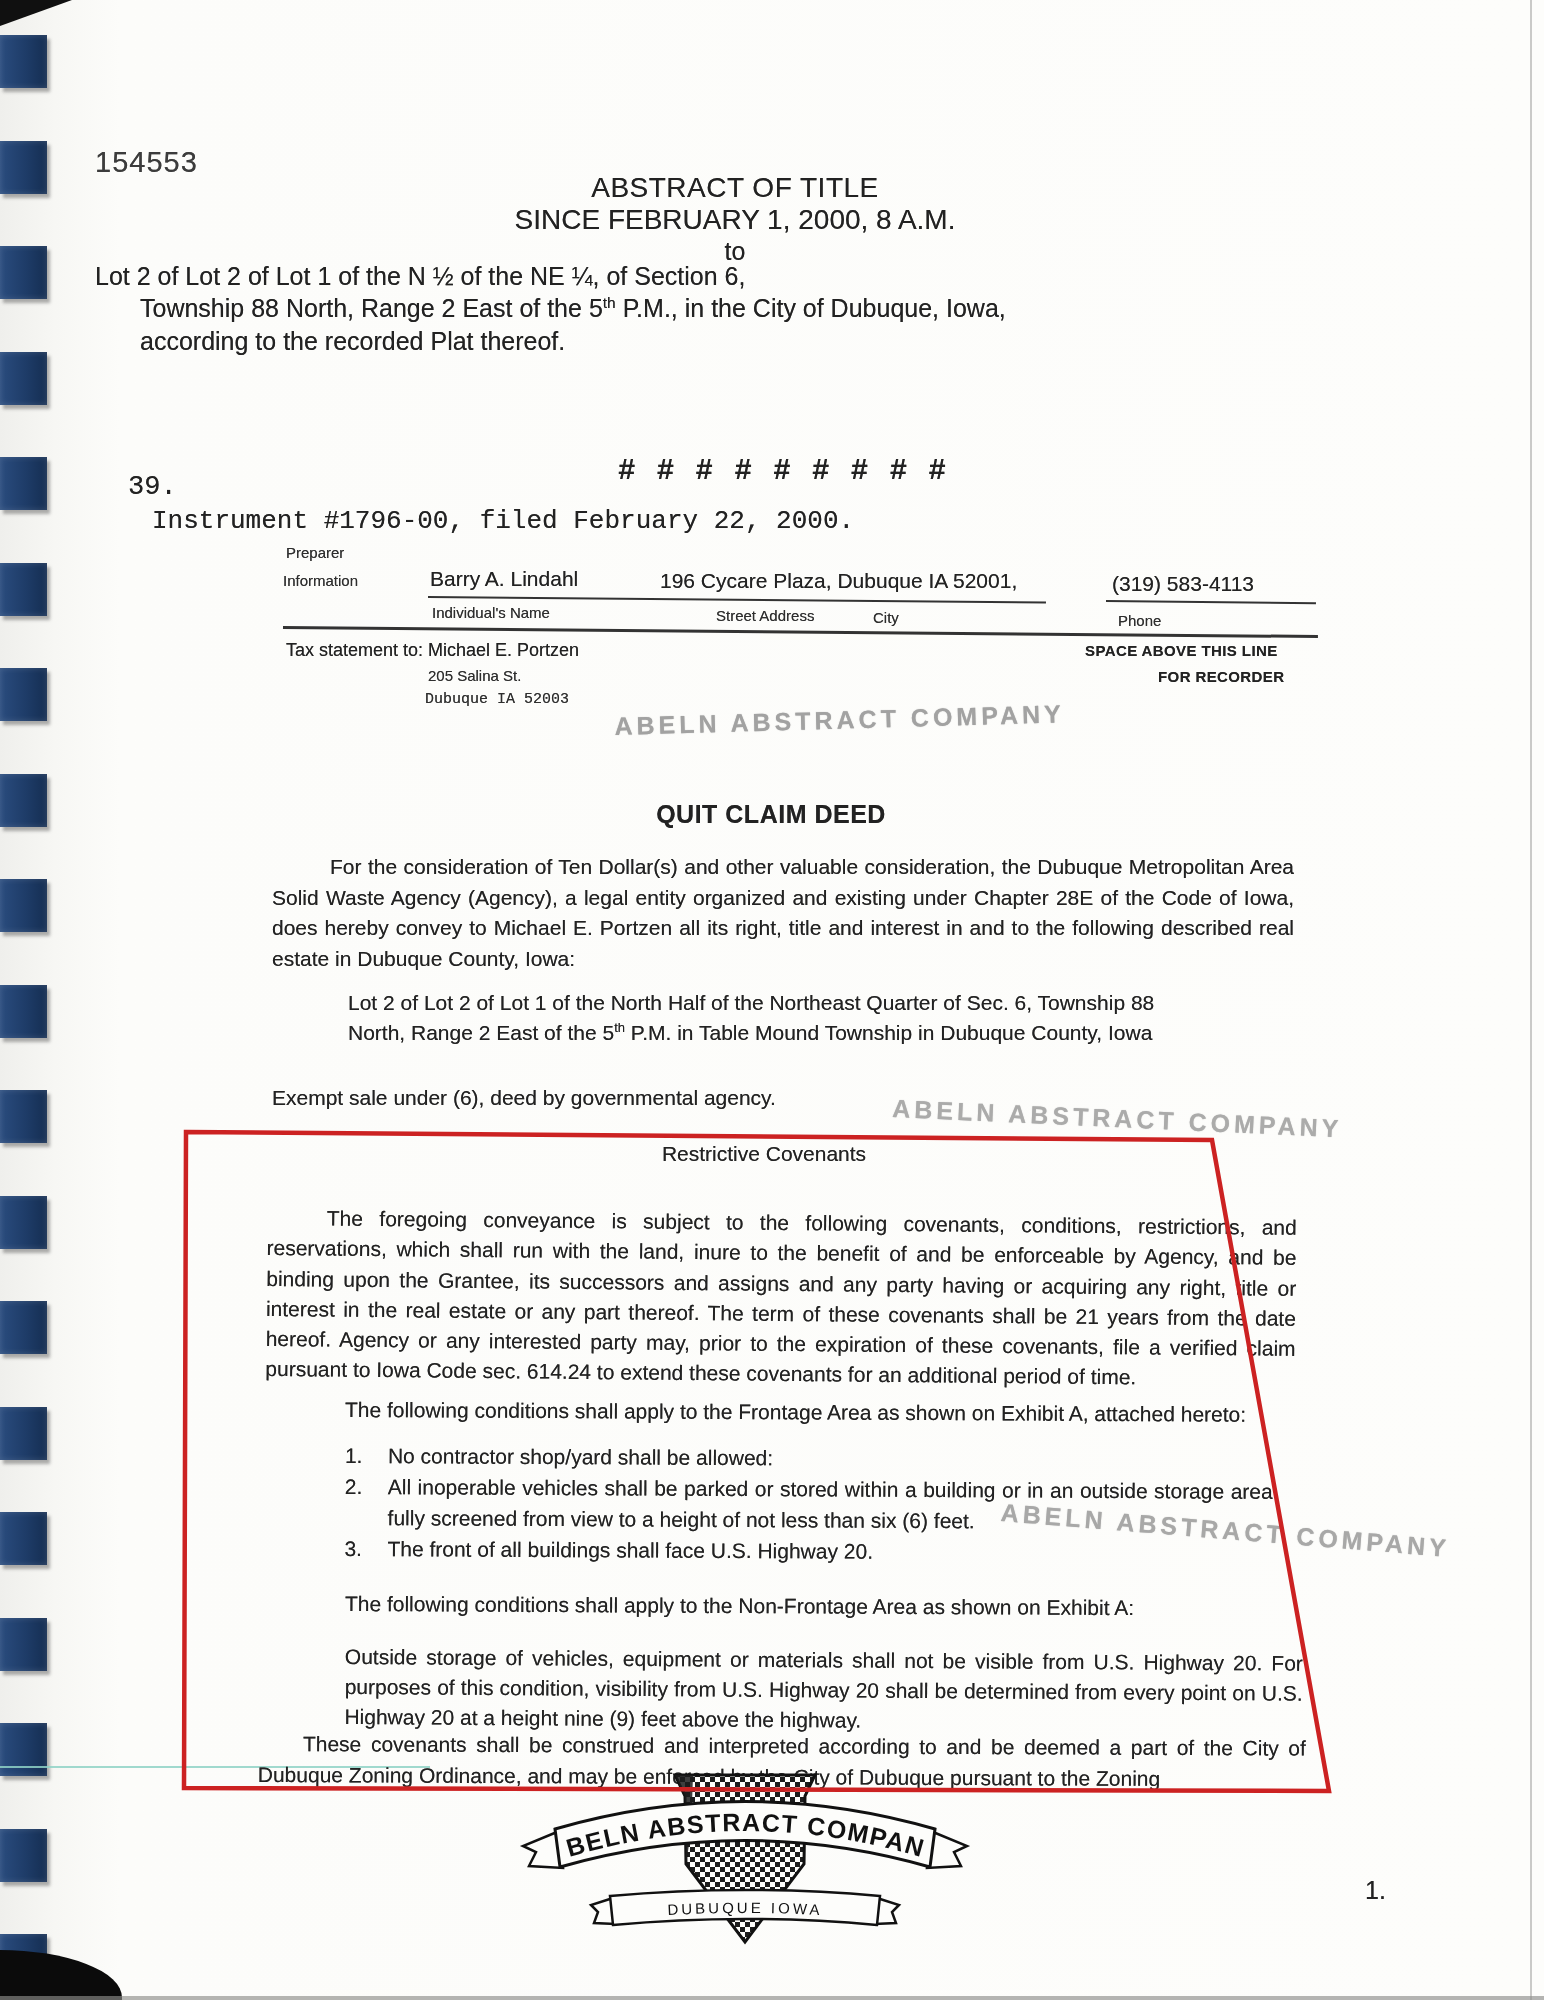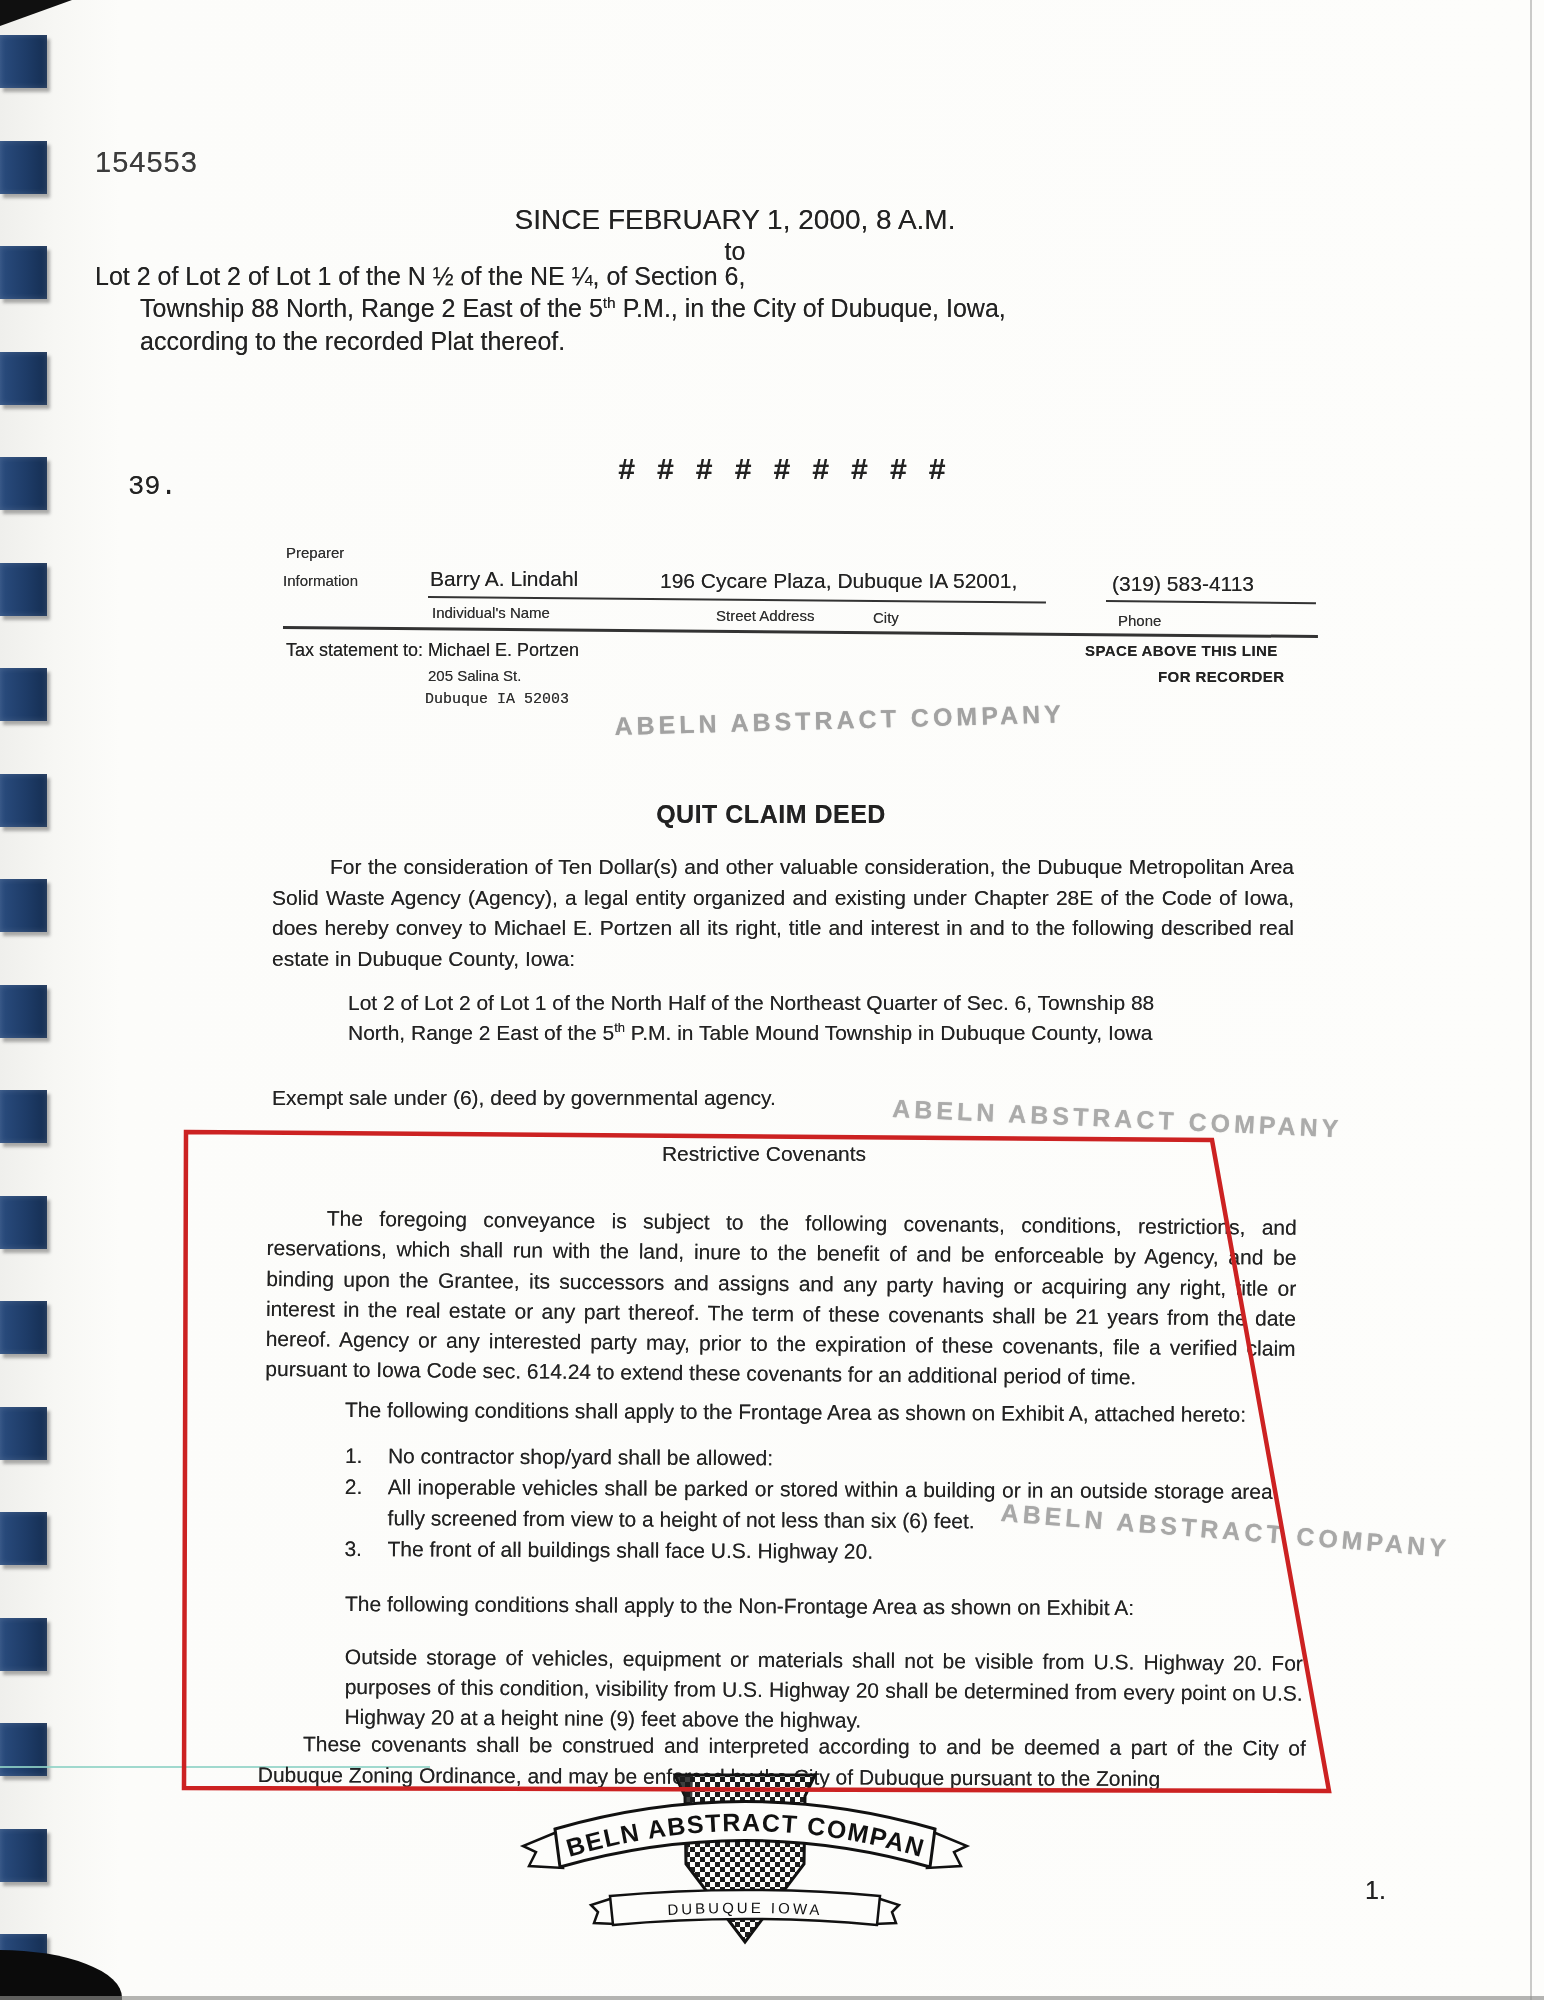--- a/index.html
+++ b/index.html
@@ -56,31 +56,33 @@
   </div>
 
   <div class="artifact" style="left:0;top:0;width:0;height:0;border-top:26px solid #101010;border-right:72px solid transparent;"></div>
   <div class="artifact" style="left:0;top:1950px;width:122px;height:50px;background:#0b0b0b;border-top-right-radius:100% 95%;"></div>
   <div class="artifact" style="left:1530px;top:0;width:2px;height:2000px;background:#c4c4c2;opacity:.9;"></div>
   <div class="artifact" style="left:0;top:1996px;width:1544px;height:4px;background:#8d8d8b;opacity:.65;"></div>
   <div class="artifact" style="left:0;top:1766px;width:430px;height:2px;background:#8fd2c6;opacity:.85;"></div>
 
   <div class="doc" style="left:95px;top:146px;font-size:29px;color:#3c3c3c;letter-spacing:1px;">154553</div>
 
+  <div class="doc center" style="left:200px;top:172px;width:1070px;font-size:28px;letter-spacing:.5px;">ABSTRACT OF TITLE</div>
   <div class="doc center" style="left:200px;top:204px;width:1070px;font-size:28px;">SINCE FEBRUARY 1, 2000, 8 A.M.</div>
   <div class="doc center" style="left:200px;top:237px;width:1070px;font-size:25px;">to</div>
 
   <div class="doc" style="left:95px;top:262px;font-size:25px;">Lot 2 of Lot 2 of Lot 1 of the N ½ of the NE ¼, of Section 6,</div>
   <div class="doc" style="left:140px;top:294px;font-size:25px;">
     <span>Township 88 North, Range 2 East of the 5</span><sup>th</sup><span> P.M., in the City of Dubuque, Iowa,</span>
   </div>
   <div class="doc" style="left:140px;top:327px;font-size:25px;">according to the recorded Plat thereof.</div>
 
   <div class="doc mono" style="left:618px;top:455px;font-size:29px;font-weight:bold;letter-spacing:2px;"># # # # # # # # #</div>
   <div class="doc mono" style="left:128px;top:472px;font-size:27px;">39.</div>
+  <div class="doc mono" style="left:152px;top:506px;font-size:26px;">Instrument #1796-00, filed February 22, 2000.</div>
 
   <div class="doc small-label" style="left:286px;top:544px;">Preparer</div>
   <div class="doc small-label" style="left:283px;top:572px;">Information</div>
   <div class="doc" style="left:430px;top:567px;font-size:21px;">Barry A. Lindahl</div>
   <div class="doc" style="left:660px;top:569px;font-size:21px;">196 Cycare Plaza, Dubuque IA 52001,</div>
   <div class="doc" style="left:1112px;top:572px;font-size:21px;">(319) 583-4113</div>
 
   <div class="hline" style="left:428px;top:596px;width:618px;transform:rotate(.5deg);"></div>
   <div class="hline" style="left:1106px;top:600px;width:210px;transform:rotate(.6deg);"></div>
 

